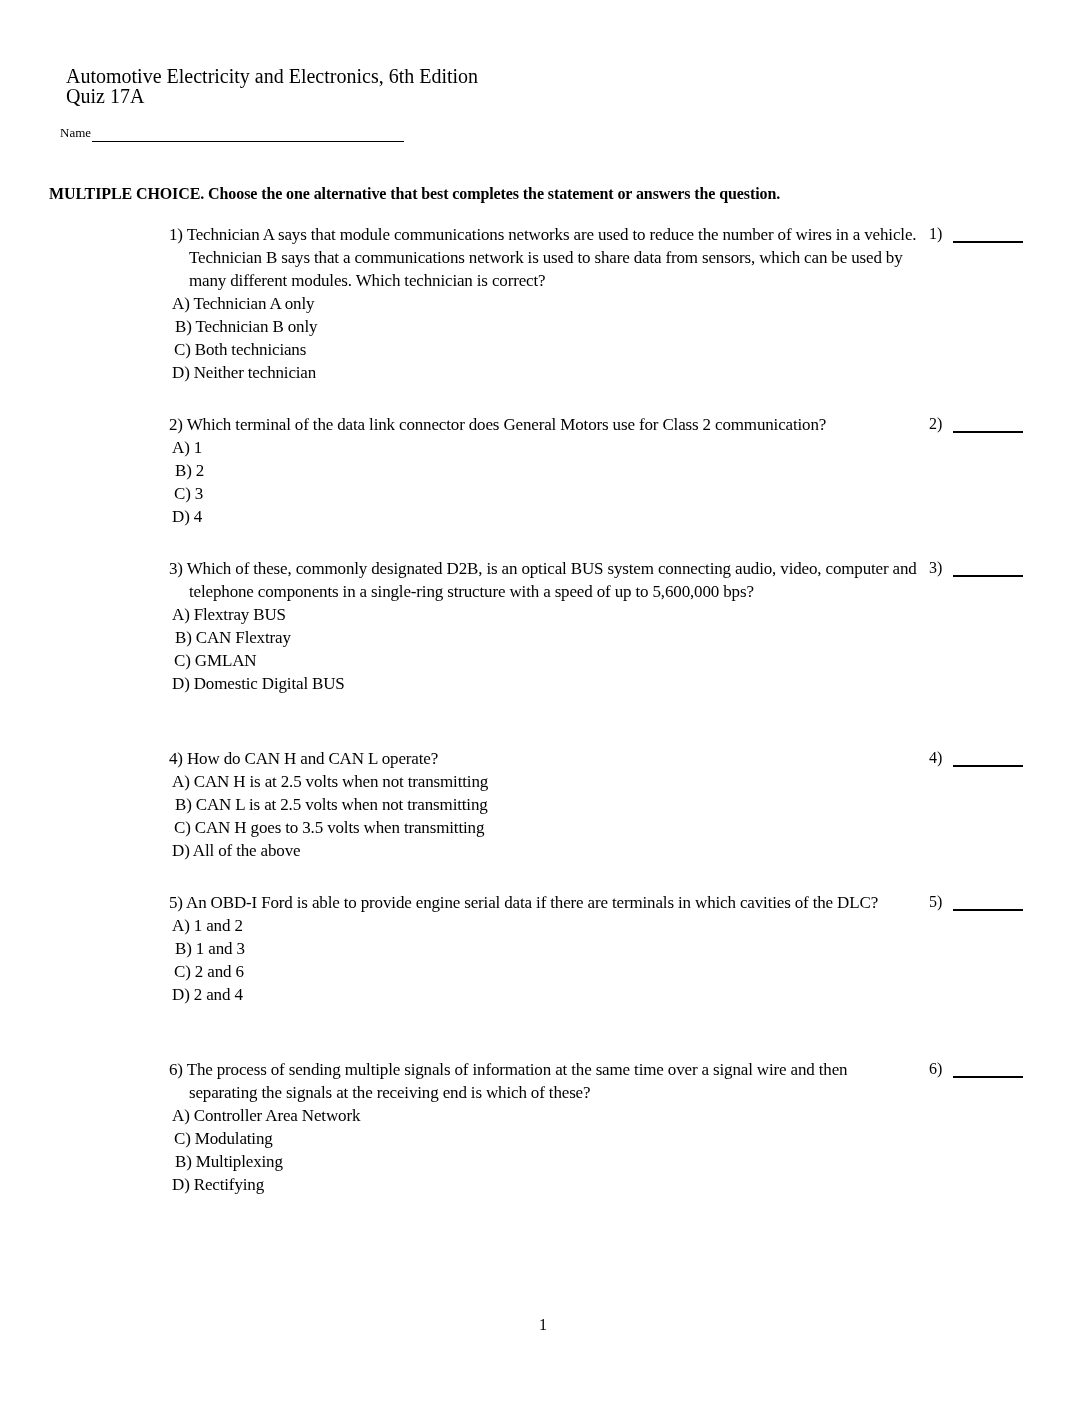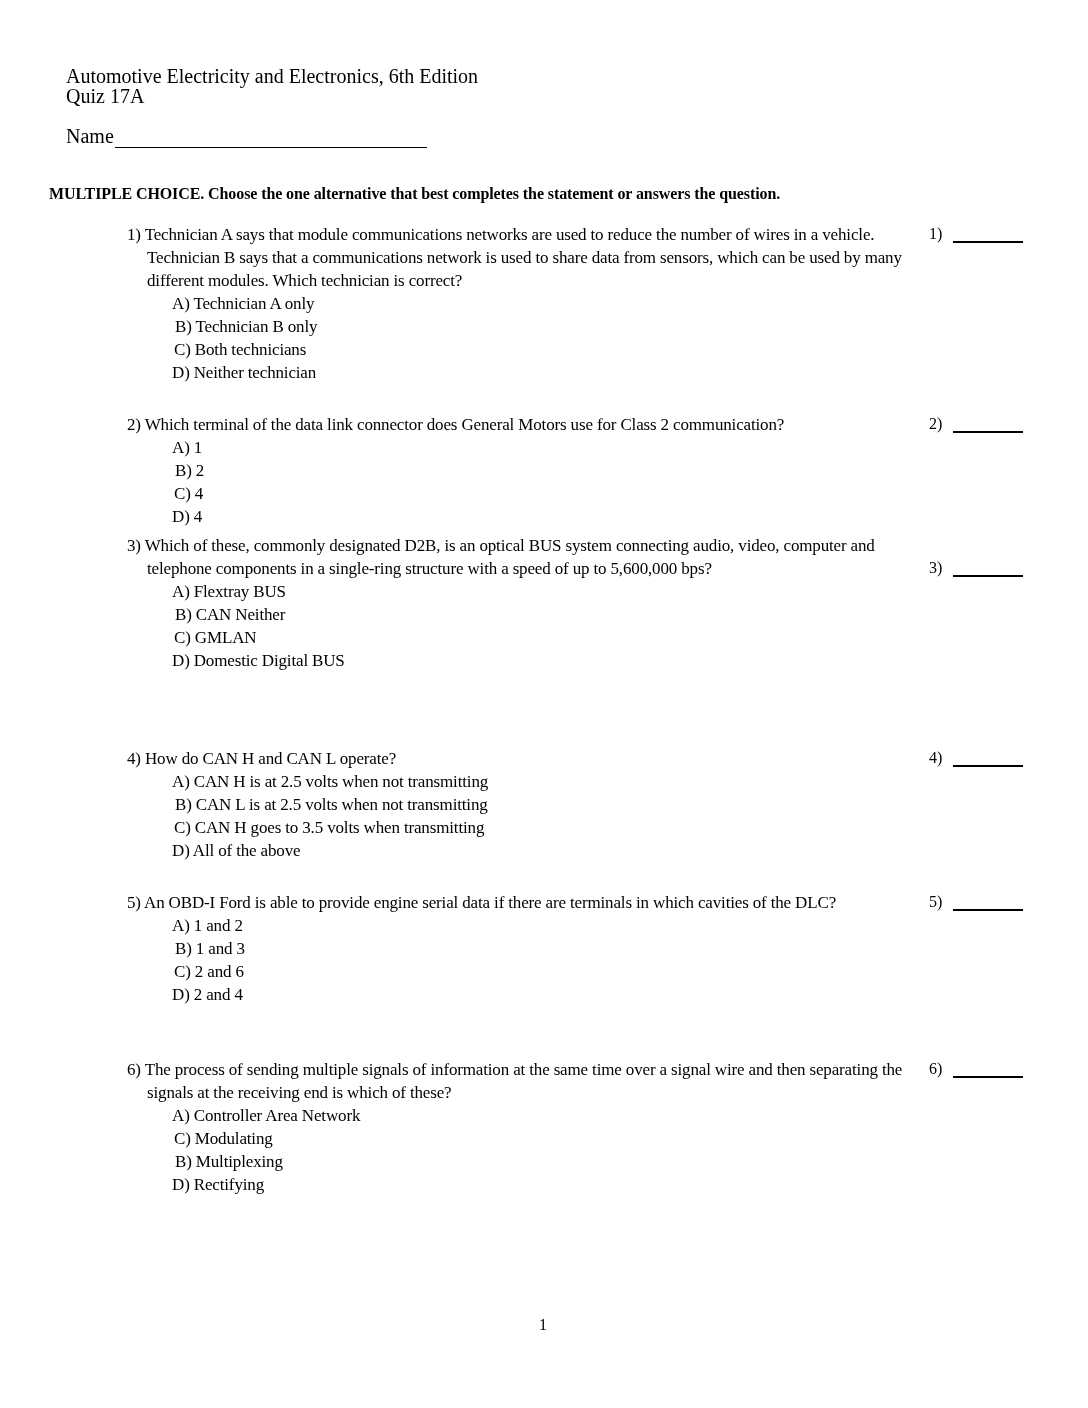--- a/index.html
+++ b/index.html
@@ -1,28 +1,28 @@
 <!DOCTYPE html>
 <html><head>
   <meta charset="utf-8">
   <style>
     html, body { margin: 0; padding: 0; background: #ffffff; }
     body {
       width: 1088px; height: 1408px; position: relative; overflow: hidden;
       font-family: "Liberation Serif", "DejaVu Serif", serif; color: #000;
     }
     .header { position: absolute; left: 66px; top: 66px; font-size: 20px; line-height: 20px; }
-    .name-row { position: absolute; left: 66px; top: 125px; font-size: 20px; display: flex; align-items: flex-end; }
+    .name-row { position: absolute; left: 60px; top: 125px; font-size: 13px; display: flex; }
     .name-line { display: inline-block; width: 312px; border-bottom: 1.5px solid #000; height: 16px; margin-left: 1px; }
     .instructions {
       position: absolute; left: 49px; top: 185px; font-size: 16px; font-weight: bold;
       letter-spacing: -0.1px; white-space: nowrap;
     }
     .question { position: absolute; left: 127px; width: 790px; font-size: 17px; line-height: 23px; }
-    .q-stem { padding-left: 20px; text-indent: -20px; white-space: normal; letter-spacing: -0.15px; }
+    .q-stem { padding-left: 20px; text-indent: -20px; white-space: normal; letter-spacing: -0.15px; margin-left: 42px; }
     .opts { padding-left: 45px; }
     .opt { white-space: nowrap; letter-spacing: -0.15px; }
     .opt.indent1 { padding-left: 3px; }
     .opt.indent2 { padding-left: 2px; }
     .answer { position: absolute; left: 929px; font-size: 16px; display: flex; align-items: flex-end; }
     .answer-num { font-weight: normal; }
     .answer-line { display: inline-block; width: 70px; border-bottom: 2px solid #000; height: 16px; margin-left: 11px; }
     .page-num { position: absolute; left: 539px; top: 1316px; font-size: 16px; }
   </style>
 </head>
@@ -52,34 +52,34 @@
 <div class="answer" style="top:225px">
   <span class="answer-num">1)</span>
   <span class="answer-line"></span>
 </div>
 
 <div class="question" style="top:413px">
   <div class="q-stem">2) Which terminal of the data link connector does General Motors use for Class 2 communication?</div>
   <div class="opts">
     <div class="opt">A) 1</div>
     <div class="opt indent1">B) 2</div>
-    <div class="opt indent2">C) 4</div>
+    <div class="opt indent2">C) 3</div>
     <div class="opt">D) 4</div>
   </div>
 </div>
 <div class="answer" style="top:415px">
   <span class="answer-num">2)</span>
   <span class="answer-line"></span>
 </div>
 
-<div class="question" style="top:534px">
+<div class="question" style="top:557px">
   <div class="q-stem">3) Which of these, commonly designated D2B, is an optical BUS system connecting audio, video, computer and telephone components in a single-ring structure with a speed of up to 5,600,000 bps?</div>
   <div class="opts">
     <div class="opt">A) Flextray BUS</div>
-    <div class="opt indent1">B) CAN Neither</div>
+    <div class="opt indent1">B) CAN Flextray</div>
     <div class="opt indent2">C) GMLAN</div>
     <div class="opt">D) Domestic Digital BUS</div>
   </div>
 </div>
 <div class="answer" style="top:559px">
   <span class="answer-num">3)</span>
   <span class="answer-line"></span>
 </div>
 
 <div class="question" style="top:747px">

